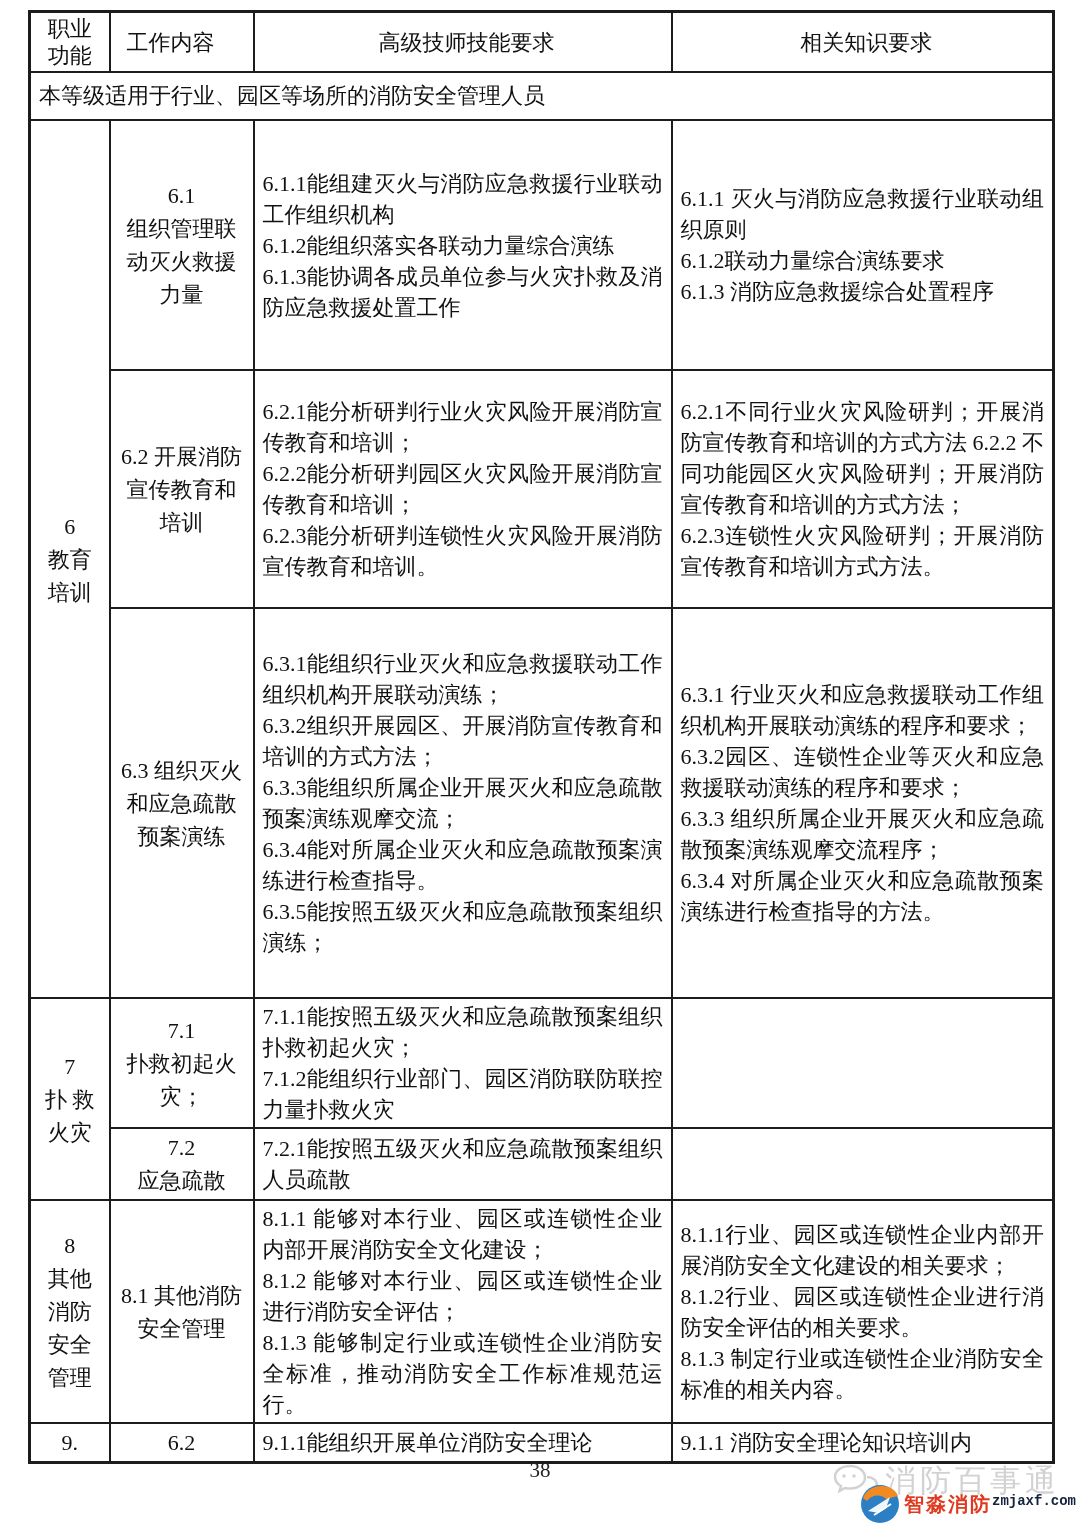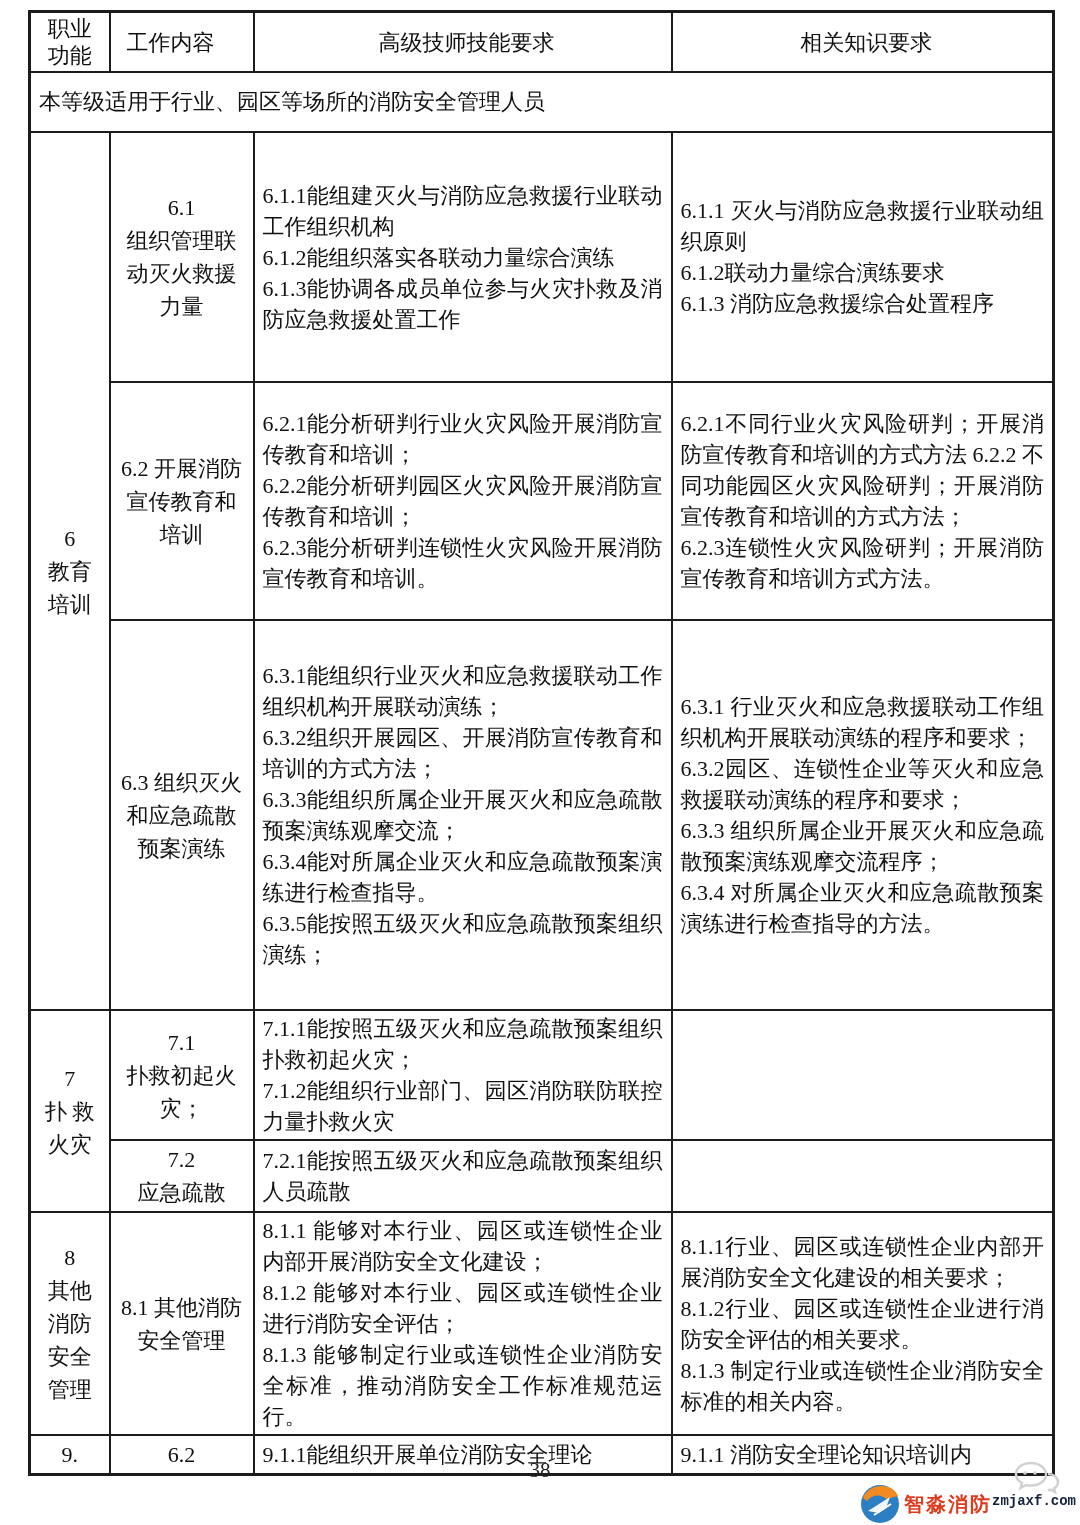--- a/index.html
+++ b/index.html
@@ -72,21 +72,21 @@
 
   <tbody>
       <tr style="height:52px">
     <td class="hdr hdr-func">职业
 功能</td>
     <td class="hdr hdr-content">工作内容</td>
     <td class="hdr hdr-left">高级技师技能要求</td>
     <td class="hdr hdr-left">相关知识要求</td>
   </tr>
 
-  <tr style="height:60px">
+  <tr style="height:48px">
     <td colspan="4" class="scope-cell">本等级适用于行业、园区等场所的消防安全管理人员</td>
   </tr>
 
   <tr style="height:250px">
     <td class="cell-func" rowspan="3">6
 教育
 培训</td>
     <td class="cell-content">6.1
 组织管理联动灭火救援力量</td>
     <td class="cell-paras">
@@ -191,20 +191,21 @@
   <span style="display:inline-block;line-height:0;">
     <svg width="46" height="36" viewBox="0 0 46 36">
       <g fill="none" stroke="#d2d2d2" stroke-width="2.5">
         <path d="M17 3 C8 3 2 8 2 14 c0 4 2.5 7 6 9 l-1.5 5 5.5-3 c1.6 .4 3.3 .6 5 .6 9 0 15-5 15-11 S26 3 17 3 Z"></path>
         <path d="M34 14 c6 0 10 3.6 10 8 c0 2.8-1.6 5-4 6.4 l1 3.6-4-2.2 c-1 .2-2 .3-3 .3"></path>
       </g>
       <circle cx="11" cy="13" r="1.8" fill="#d2d2d2"></circle>
       <circle cx="21" cy="13" r="1.8" fill="#d2d2d2"></circle>
     </svg>
   </span>
+  <span>消防百事通</span>
 </div>
 
 <div class="brand-logo">
   <span style="display:inline-block;line-height:0;">
     <svg width="40" height="40" viewBox="0 0 40 40">
       <circle cx="20" cy="20" r="19" fill="#2d7fc4"></circle>
       <path d="M3 14 C7 4 18 0 28 3 C33 4.5 36.5 8 38 12 L26 15 C22 10 12 10 7 17 Z" fill="#f18a20"></path>
       <path d="M8 27 L30 13 L24 30 Z" fill="#ffffff" opacity="0.92"></path>
       <path d="M12 33 L33 20 L29 32 Z" fill="#2d7fc4"></path>
       <path d="M14 31 L31 20" stroke="#ffffff" stroke-width="2"></path>

